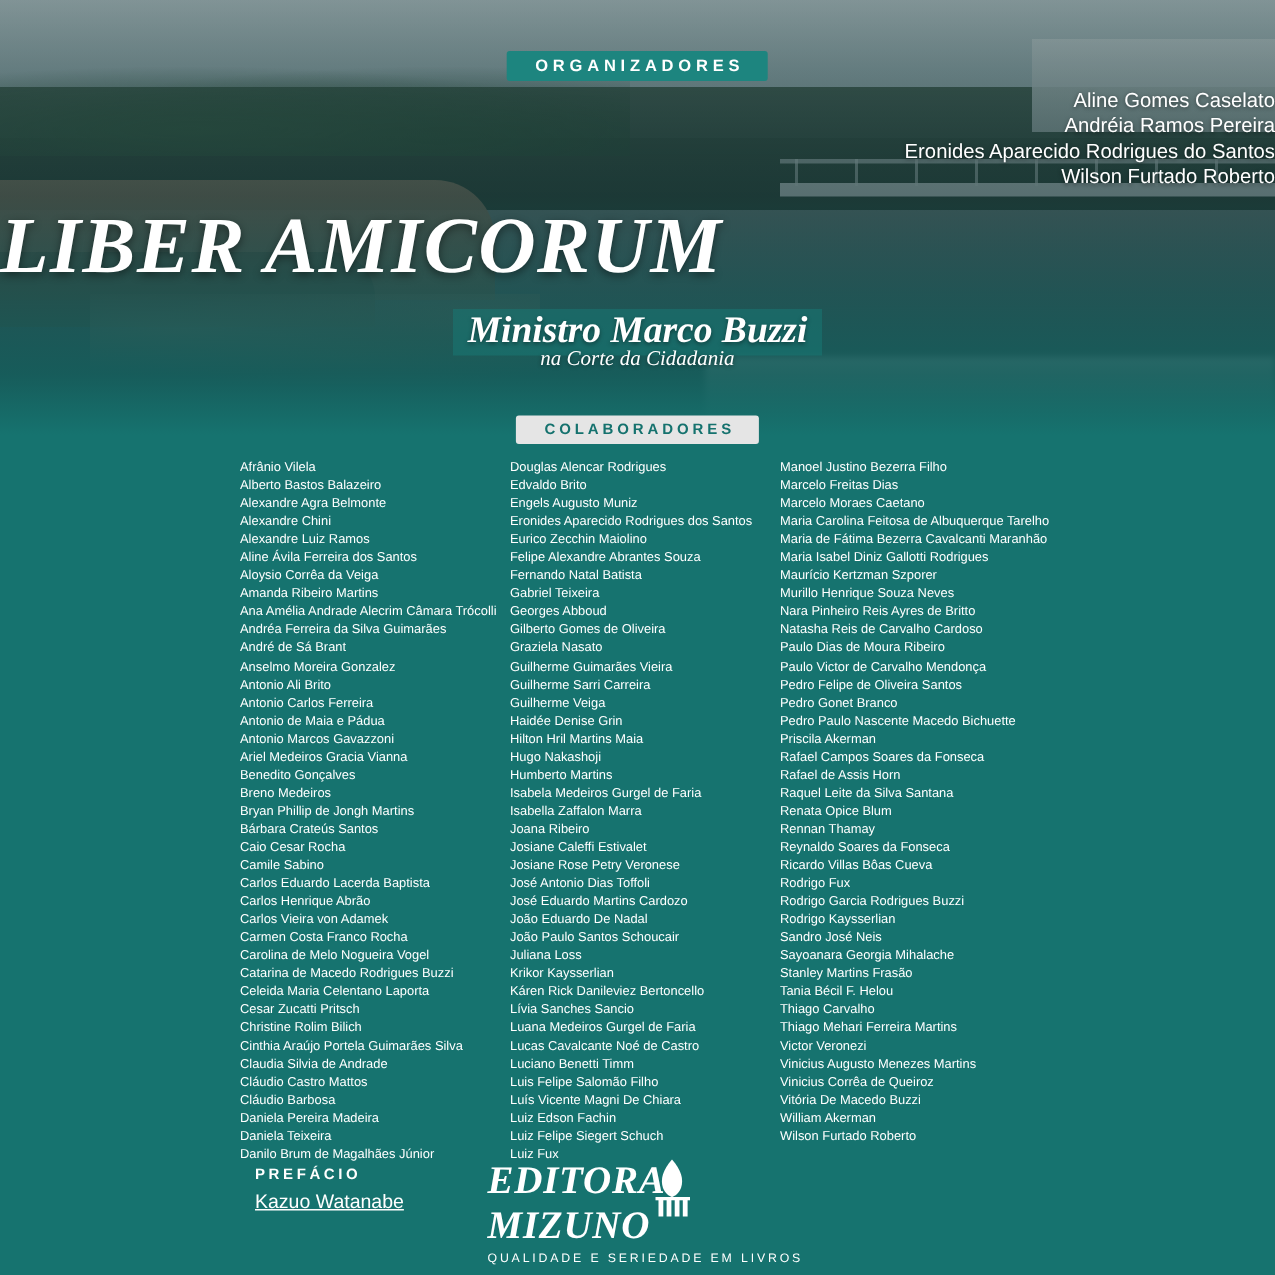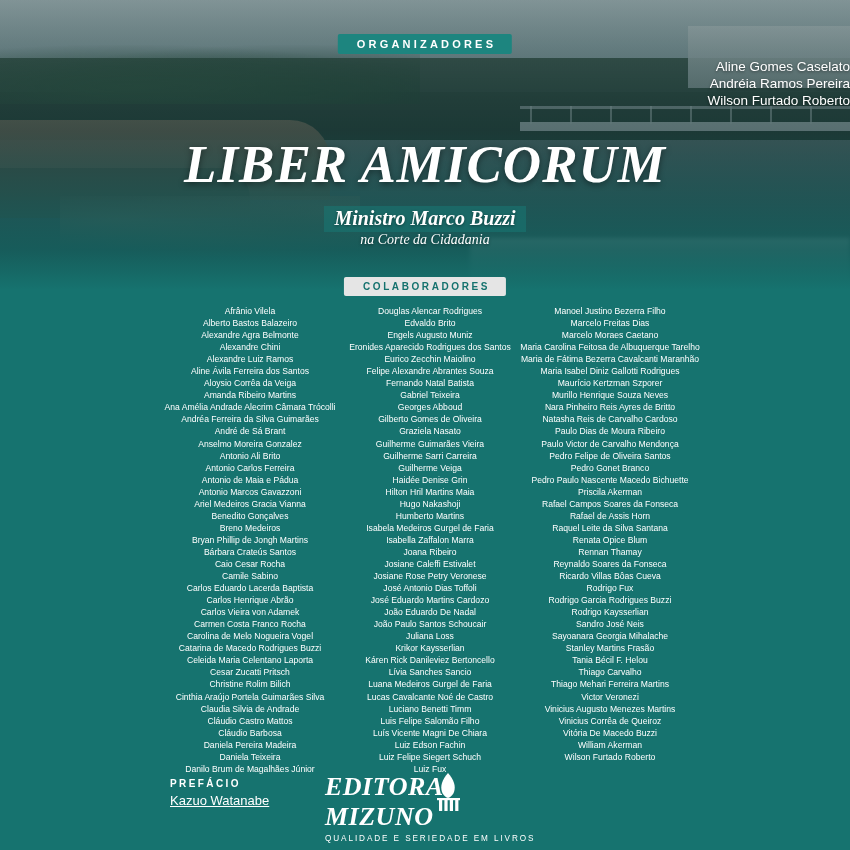--- a/index.html
+++ b/index.html
@@ -106,21 +106,20 @@
     text-align: right;
     color: #ffffff;
     font-size: 13.5px;
     line-height: 17px;
     text-shadow: 0 1px 3px rgba(0,0,0,.5);
   }
 
   
   .title-main {
     position: absolute; left: 0; top: 134px; width: 850px;
-    text-align: center;
     color: #ffffff;
     font-family: "Liberation Serif", serif;
     font-weight: bold;
     font-style: italic;
     font-size: 53px;
     letter-spacing: 1px;
     text-shadow: 0 2px 6px rgba(0,0,0,.45);
   }
   .title-sub1 {
     position: absolute; left: 0; top: 186px; width: 850px;
@@ -132,21 +131,21 @@
   }
   .title-sub2-wrap {
     position: absolute; left: 0; top: 206px; width: 850px; text-align: center;
   }
   .title-sub2 {
     display: inline-block;
     color: #ffffff;
     font-family: "Liberation Serif", serif;
     font-style: italic;
     font-weight: bold;
-    font-size: 20px;
+    font-size: 25px;
     padding: 1px 10px 2px 10px;
     background: rgba(23,120,116,0.55);
     text-shadow: 0 1px 3px rgba(0,0,0,.4);
   }
   .title-sub3 {
     position: absolute; left: 0; top: 232px; width: 850px;
     text-align: center; color: #ffffff;
     font-family: "Liberation Serif", serif;
     font-style: italic;
     font-size: 14px;
@@ -166,21 +165,21 @@
     border-radius: 2px;
   }
 
   .names {
     position: absolute;
     left: 160px; top: 305px;
     width: 540px;
     display: flex;
     gap: 0px;
   }
-  .names-col { width: 180px; text-align: center; }
+  .names-col { width: 180px; }
   .names-col div {
     color: #ffffff;
     font-size: 8.6px;
     line-height: 12.05px;
     white-space: nowrap;
   }
 
   
   .footer {
     position: absolute; left: 0; bottom: 0; width: 850px; height: 92px;
@@ -250,20 +249,21 @@
     <div class="hero-bank2"></div>
     <div class="hero-rocks"></div>
     <div class="hero-foam"></div>
     <div class="hero-fade"></div>
   </div>
 
   <div class="organizers-tag">ORGANIZADORES</div>
   <div class="organizers-names">
     <div>Aline Gomes Caselato</div>
     <div>Andréia Ramos Pereira</div>
+    <div>Eronides Aparecido Rodrigues do Santos</div>
     <div>Wilson Furtado Roberto</div>
   </div>
 
   <div class="title-main">LIBER AMICORUM</div>
   <div class="title-sub2-wrap">
     <span class="title-sub2">Ministro Marco Buzzi</span>
   </div>
   <div class="title-sub3">na Corte da Cidadania</div>
 
   <div class="collab-tag">COLABORADORES</div>

